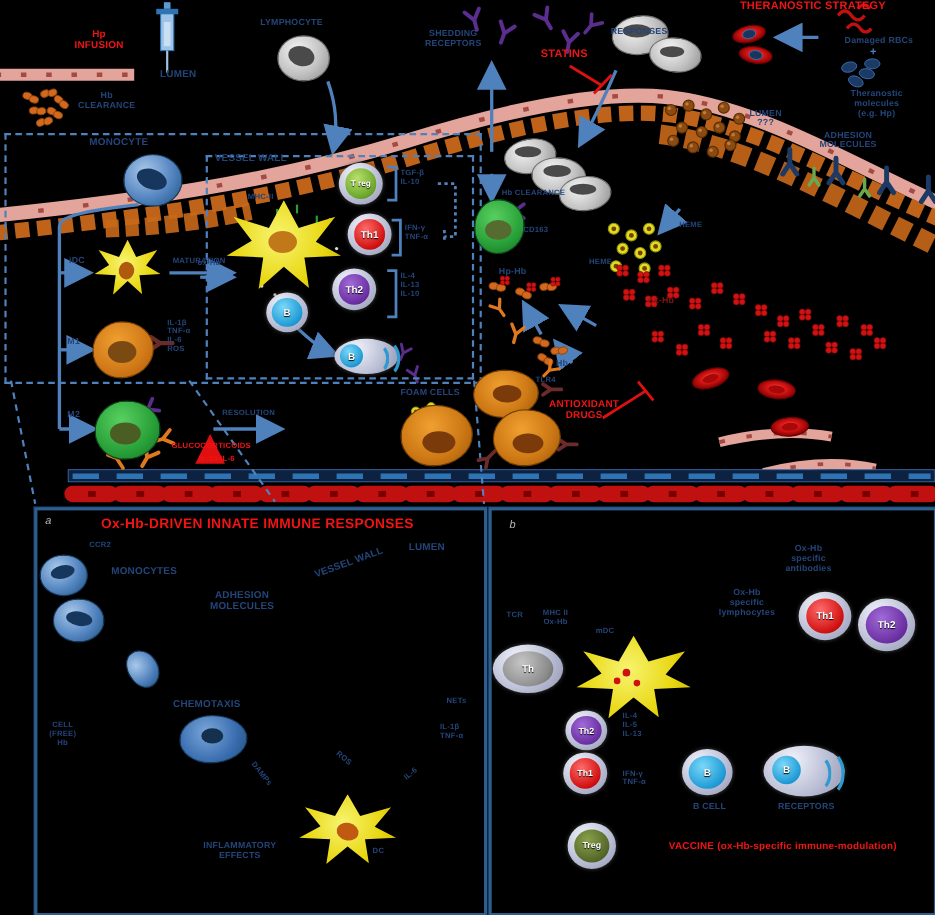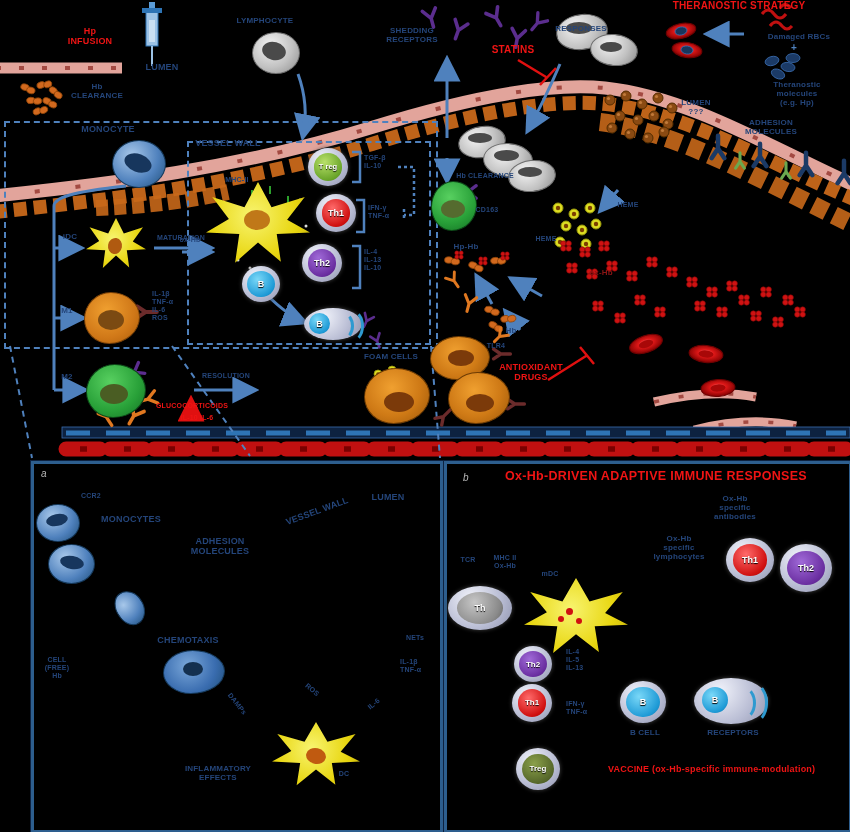--- a/index.html
+++ b/index.html
@@ -680,20 +680,21 @@
 <div class="lbl sm" style="left:528px;top:235px;width:36px">HEME</div>
 <div class="lbl sm" style="left:610px;top:201px;width:36px">HEME</div>
 <div class="lbl mar" style="left:582px;top:268px;width:38px">ox-Hb</div>
 <div class="lbl" style="left:498px;top:326px;width:26px">Hb</div>
 <div class="lbl" style="left:358px;top:352px;width:66px">FOAM CELLS</div>
 <div class="lbl sm" style="left:480px;top:342px;width:32px">TLR4</div>
 <div class="lbl red md" style="left:496px;top:362px;width:70px">ANTIOXIDANT
 DRUGS</div>
 
 <div class="lbl gray lg" style="left:36px;top:468px;width:16px">a</div>
+<div class="lbl red ttl" style="left:58px;top:469px;width:352px">Ox-Hb-DRIVEN INNATE IMMUNE RESPONSES</div>
 <div class="lbl sm" style="left:74px;top:492px;width:34px">CCR2</div>
 <div class="lbl md" style="left:92px;top:514px;width:78px">MONOCYTES</div>
 <div class="lbl md" style="left:186px;top:536px;width:68px">ADHESION
 MOLECULES</div>
 <div class="lbl md" style="left:274px;top:506px;width:86px;transform:rotate(-20deg)">VESSEL WALL</div>
 <div class="lbl md" style="left:362px;top:492px;width:52px">LUMEN</div>
 <div class="lbl md" style="left:144px;top:635px;width:88px">CHEMOTAXIS</div>
 <div class="lbl sm" style="left:34px;top:656px;width:46px">CELL
 (FREE)
 Hb</div>
@@ -701,21 +702,20 @@
 <div class="lbl sm" style="left:296px;top:686px;width:32px;transform:rotate(40deg)">ROS</div>
 <div class="lbl sm" style="left:358px;top:700px;width:32px;transform:rotate(-40deg)">IL-6</div>
 <div class="lbl sm" style="left:398px;top:634px;width:34px">NETs</div>
 <div class="lbl sm left" style="left:400px;top:658px;width:40px">IL-1β
 TNF-α</div>
 <div class="lbl sm" style="left:330px;top:770px;width:28px">DC</div>
 <div class="lbl" style="left:172px;top:764px;width:92px">INFLAMMATORY
 EFFECTS</div>
 
 <div class="lbl gray lg" style="left:458px;top:472px;width:16px">b</div>
-<div class="lbl red ttl" style="left:478px;top:469px;width:356px">Ox-Hb-DRIVEN ADAPTIVE IMMUNE RESPONSES</div>
 <div class="lbl" style="left:706px;top:494px;width:58px">Ox-Hb
 specific
 antibodies</div>
 <div class="lbl" style="left:646px;top:534px;width:66px">Ox-Hb
 specific
 lymphocytes</div>
 <div class="lbl sm" style="left:454px;top:556px;width:28px">TCR</div>
 <div class="lbl sm" style="left:482px;top:554px;width:46px">MHC II
 Ox-Hb</div>
 <div class="lbl sm" style="left:534px;top:570px;width:32px">mDC</div>

